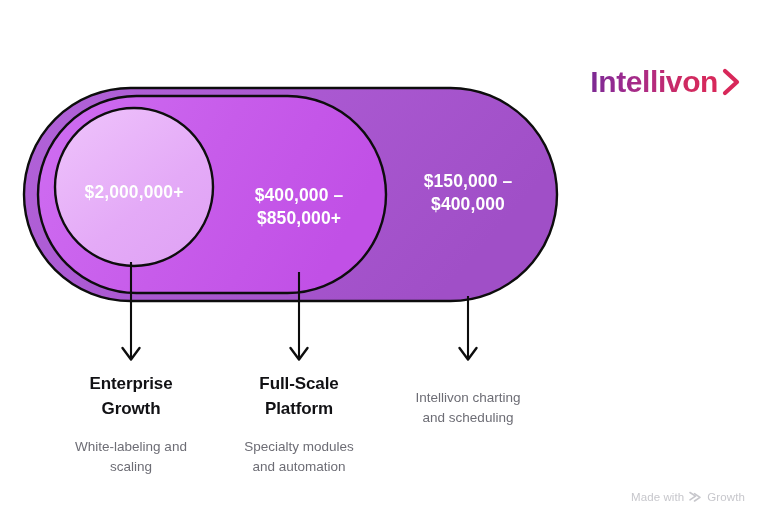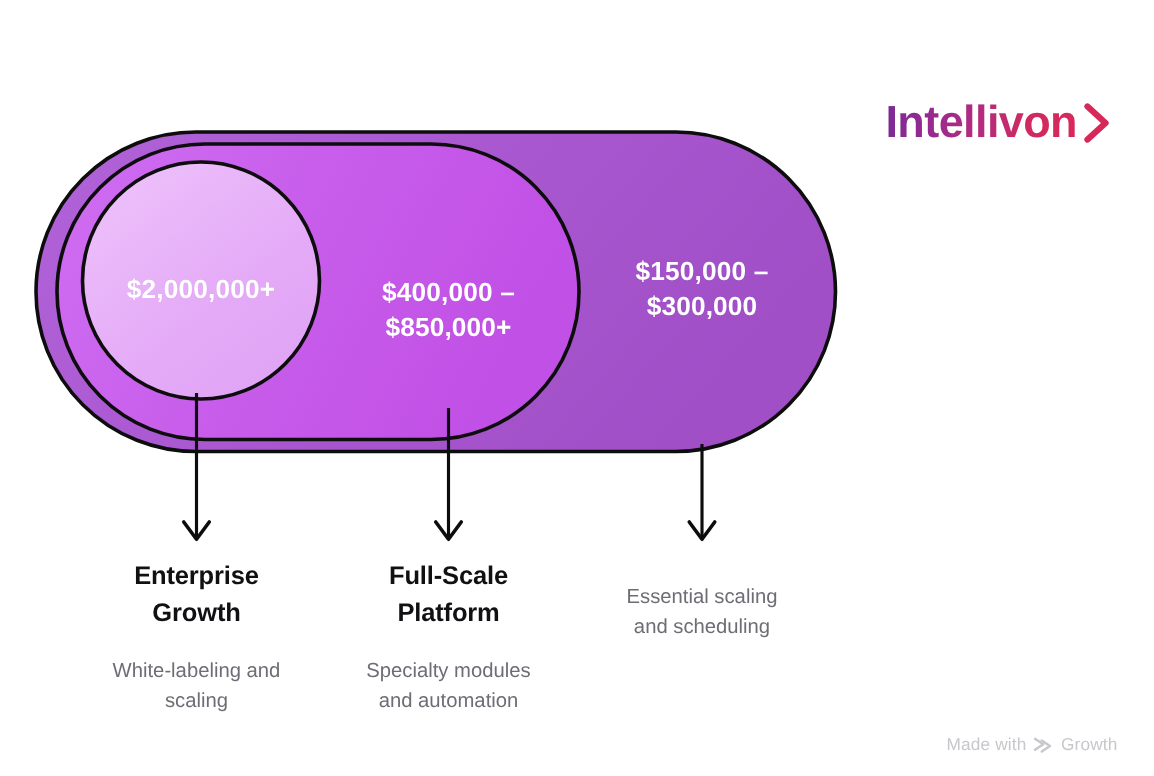--- a/index.html
+++ b/index.html
@@ -166,21 +166,21 @@
 
     <rect x="38" y="96" width="348" height="197" rx="98.5" ry="98.5" fill="url(#gradMiddle)" stroke="#0d0d0d" stroke-width="2.4"></rect>
 
     <circle cx="134" cy="187" r="79" fill="url(#gradInner)" stroke="#0d0d0d" stroke-width="2.4"></circle>
   </svg>
 
   <div class="value-label" id="value-0">$2,000,000+</div>
   <div class="value-label" id="value-1">$400,000 –
 $850,000+</div>
   <div class="value-label" id="value-2">$150,000 –
-$300,000</div>
+$400,000</div>
 
   <svg class="arrows" viewBox="0 0 769 517" aria-hidden="true">
     <g fill="none" stroke="#0d0d0d" stroke-width="2.1" stroke-linecap="butt">
       <g>
         <line x1="131" y1="262" x2="131" y2="358"></line>
         <path d="M122.5 348 L131 359.5 L139.5 348" stroke-width="2.4" stroke-linecap="round" stroke-linejoin="round"></path>
       </g>
       <g>
         <line x1="299" y1="272" x2="299" y2="358"></line>
         <path d="M290.5 348 L299 359.5 L307.5 348" stroke-width="2.4" stroke-linecap="round" stroke-linejoin="round"></path>
@@ -200,21 +200,21 @@
   </div>
 
   <div class="legend" id="legend-1">
     <div class="legend-title">Full-Scale
 Platform</div>
     <div class="legend-sub">Specialty modules
 and automation</div>
   </div>
 
   <div class="legend" id="legend-2">
-    <div class="legend-sub">Essential scaling
+    <div class="legend-sub">Intellivon charting
 and scheduling</div>
   </div>
 
   <div class="watermark">
     <span>Made with</span>
     <svg width="13" height="12" viewBox="0 0 13 12" aria-hidden="true">
       <path d="M1 1.5 L6.5 5.2 L1 8.9" fill="none" stroke="#c7c7cc" stroke-width="1.6" stroke-linecap="round" stroke-linejoin="round"></path>
       <path d="M5.5 2.6 L11 6.3 L5.5 10" fill="none" stroke="#c7c7cc" stroke-width="1.6" stroke-linecap="round" stroke-linejoin="round"></path>
     </svg>
     <span>Growth</span>

